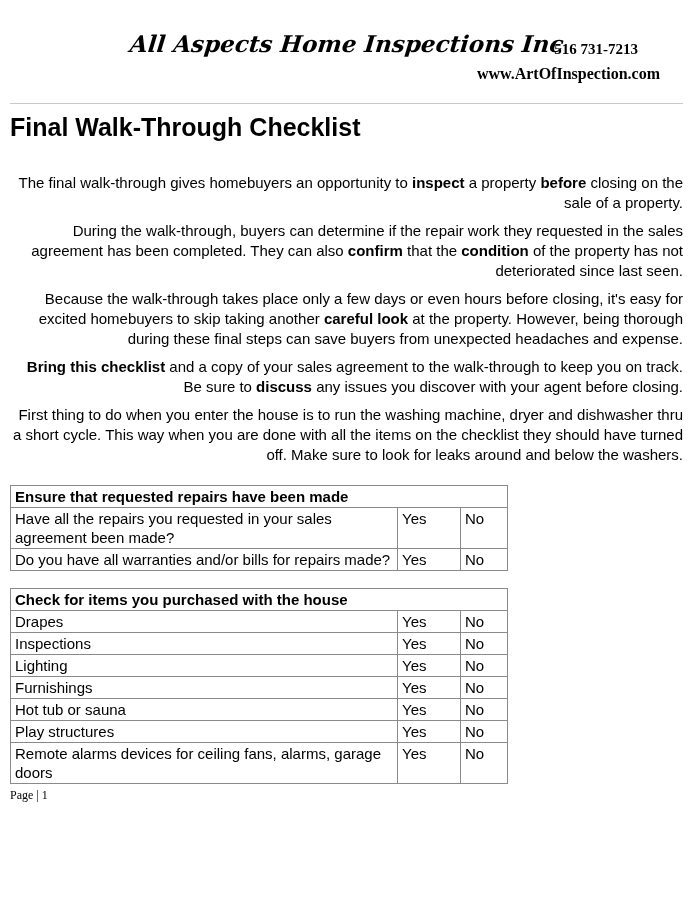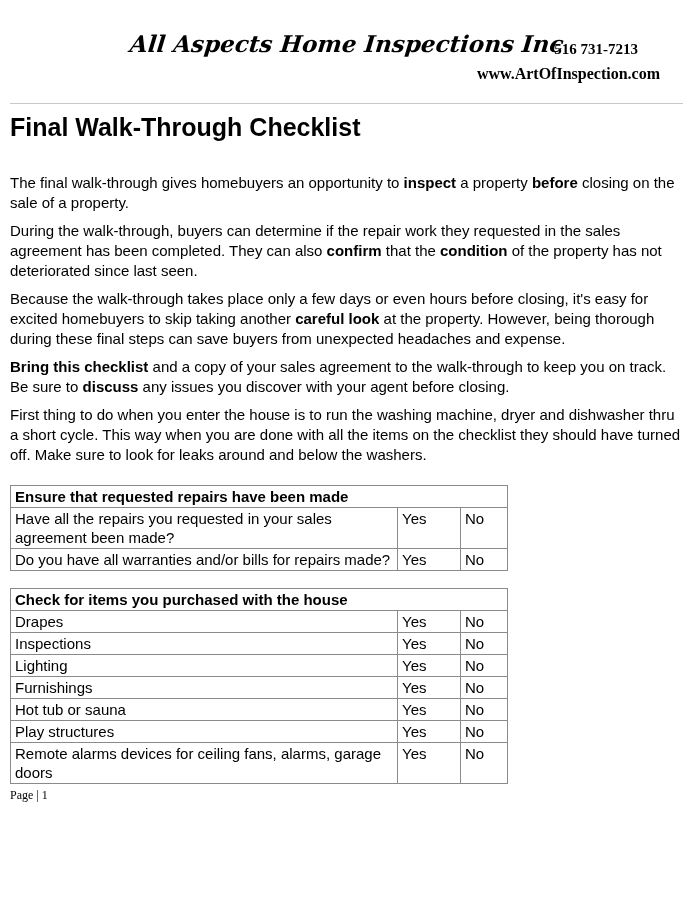--- a/index.html
+++ b/index.html
@@ -51,21 +51,21 @@
   
   h1.doc-title {
     margin: 9px 10px 0 10px;
     font-size: 25px;
     font-weight: bold;
     letter-spacing: 0px;
     color: #000000;
   }
 
   
-  .paragraphs { margin: 14px 10px; }
+  .paragraphs { margin: 14px 10px; text-align: right; }
   .paragraphs p {
     font-size: 15px;
     line-height: 20px;
     margin-top: 8px;
     color: #000000;
   }
   .paragraphs p:first-child { margin-top: 31px; }
   .paragraphs b { font-weight: bold; }
 
   

